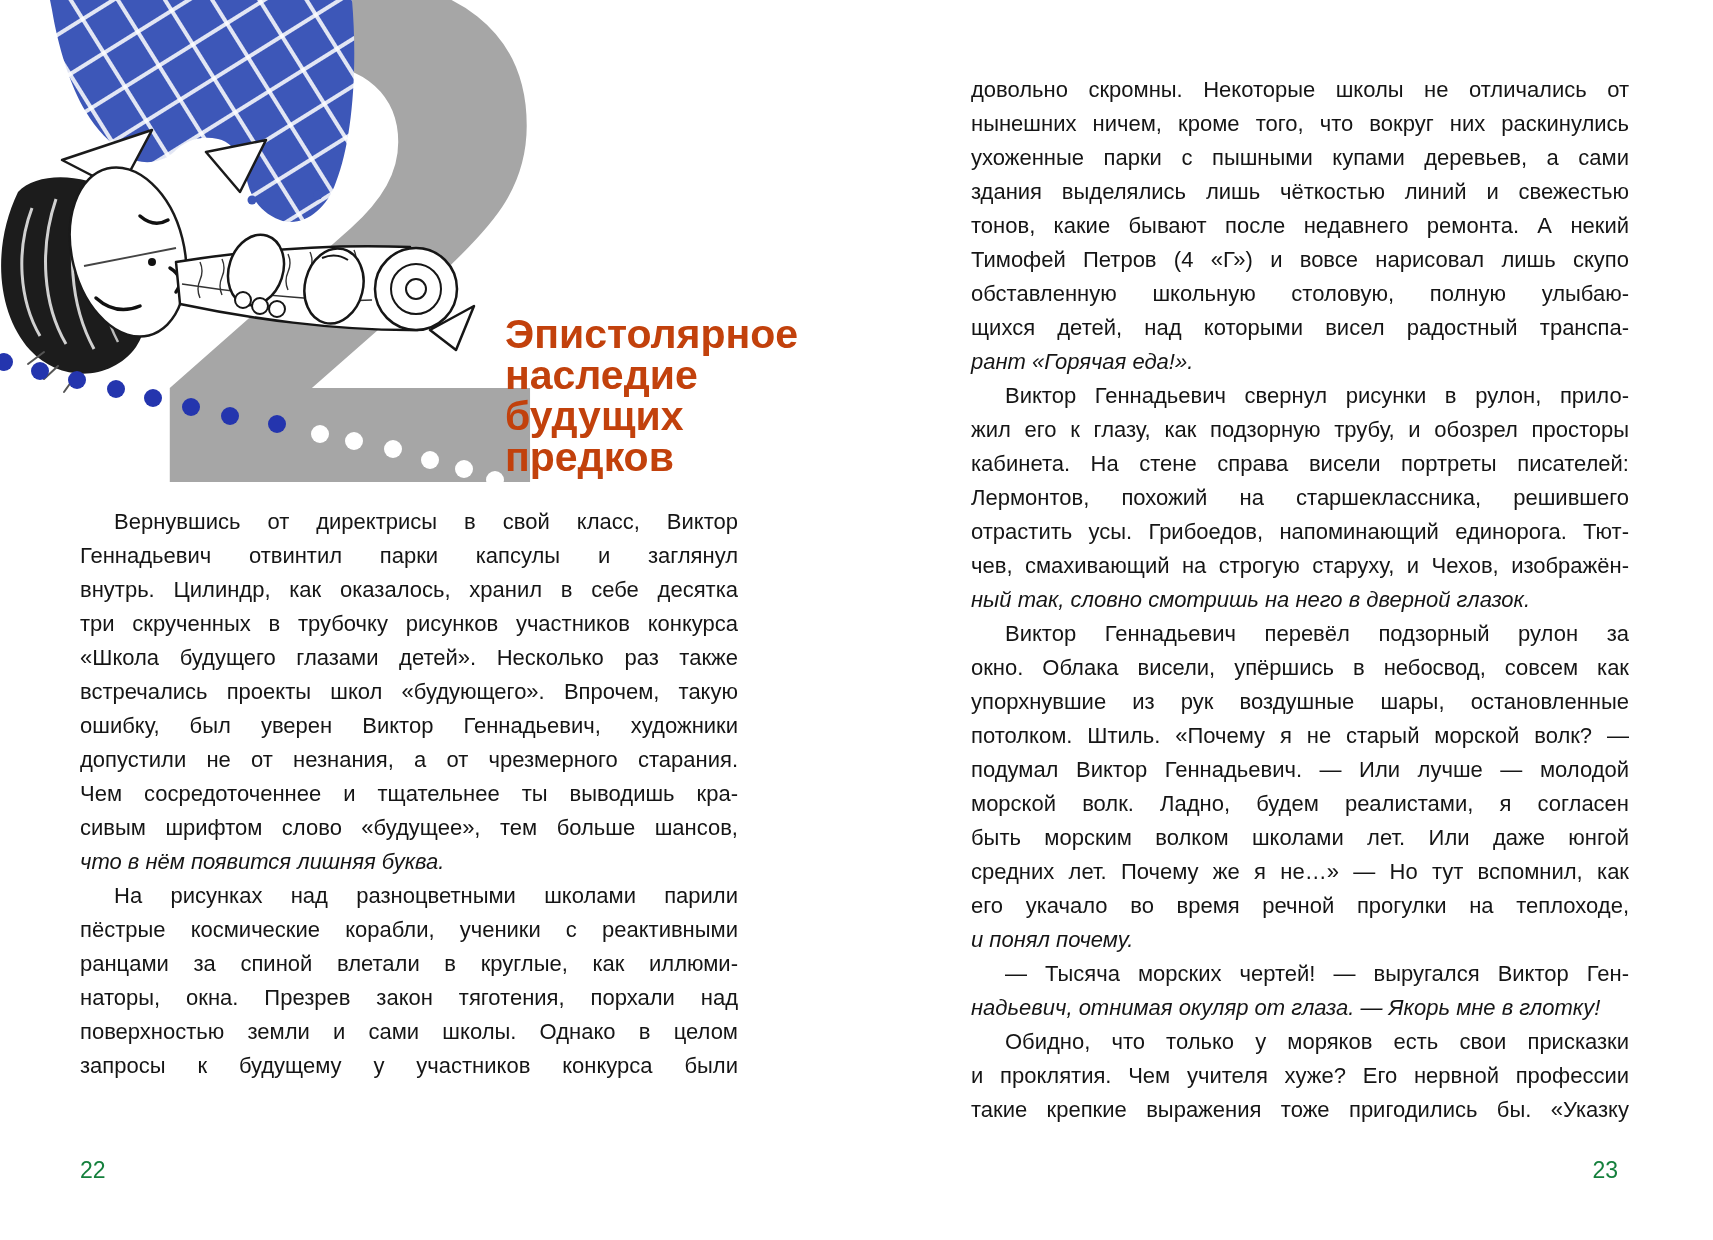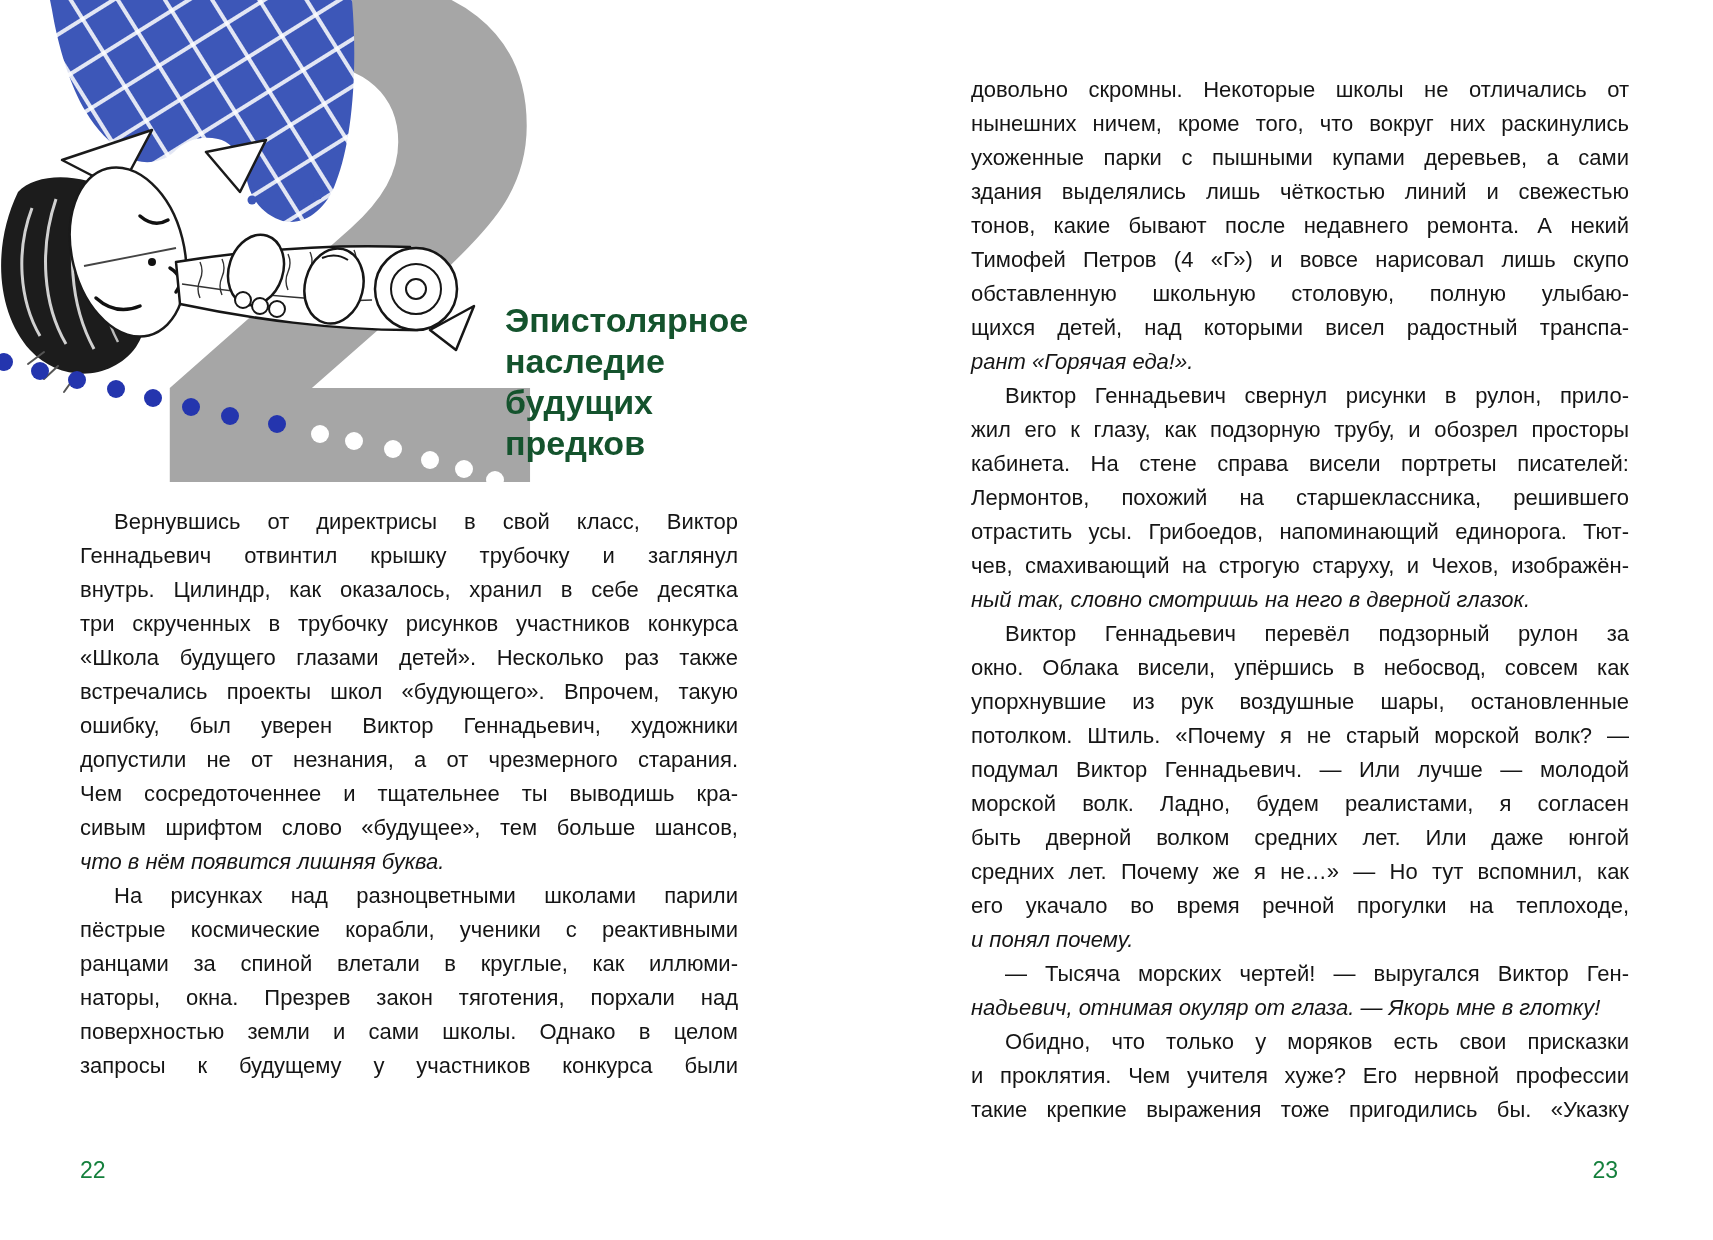--- a/index.html
+++ b/index.html
@@ -15,22 +15,22 @@
   .illustration{position:absolute;left:0;top:0;width:560px;height:500px;overflow:hidden;}
   .chapter-number{
     position:absolute;left:116px;top:-93px;
     font-family:"DejaVu Sans",sans-serif;font-weight:bold;
     font-size:680px;line-height:1;color:#a6a6a6;letter-spacing:0;
   }
   .man-svg{position:absolute;left:0;top:0;}
 
   
   .chapter-title{
-    position:absolute;left:505px;top:300px;width:226px;
-    font-weight:bold;font-size:34px;line-height:41px;color:#14532d;
+    position:absolute;left:505px;top:314px;width:226px;
+    font-weight:bold;font-size:41px;line-height:41px;color:#c2410c;
   }
   .ttl{text-align:left;}
   .ttl.shift{text-align:left;}
 
   
   .body-text{position:absolute;font-size:22px;line-height:34px;color:#151515;}
   .page-left  .body-text{left:80px;top:505px;width:658px;}
   .page-right .body-text{left:114px;top:73px;width:658px;}
   .tl{height:34px;text-align:justify;text-align-last:justify;}
   .tl.last{text-align-last:left;font-style:italic;}
@@ -135,21 +135,21 @@
 
     <div class="chapter-title">
         <div class="ttl">Эпистолярное</div>
         <div class="ttl">наследие</div>
         <div class="ttl shift">будущих</div>
         <div class="ttl shift">предков</div>
       </div>
 
     <div class="body-text">
         <div class="tl indent">Вернувшись от директрисы в свой класс, Виктор</div>
-        <div class="tl">Геннадьевич отвинтил крышку трубочку и заглянул</div>
+        <div class="tl">Геннадьевич отвинтил парки капсулы и заглянул</div>
         <div class="tl">внутрь. Цилиндр, как оказалось, хранил в себе десятка</div>
         <div class="tl">три скрученных в трубочку рисунков участников конкурса</div>
         <div class="tl">«Школа будущего глазами детей». Несколько раз также</div>
         <div class="tl">встречались проекты школ «будующего». Впрочем, такую</div>
         <div class="tl">ошибку, был уверен Виктор Геннадьевич, художники</div>
         <div class="tl">допустили не от незнания, а от чрезмерного старания.</div>
         <div class="tl">Чем сосредоточеннее и тщательнее ты выводишь кра-</div>
         <div class="tl">сивым шрифтом слово «будущее», тем больше шансов,</div>
         <div class="tl last">что в нём появится лишняя буква.</div>
         <div class="tl indent">На рисунках над разноцветными школами парили</div>
@@ -180,21 +180,21 @@
         <div class="tl">Лермонтов, похожий на старшеклассника, решившего</div>
         <div class="tl">отрастить усы. Грибоедов, напоминающий единорога. Тют-</div>
         <div class="tl">чев, смахивающий на строгую старуху, и Чехов, изображён-</div>
         <div class="tl last">ный так, словно смотришь на него в дверной глазок.</div>
         <div class="tl indent">Виктор Геннадьевич перевёл подзорный рулон за</div>
         <div class="tl">окно. Облака висели, упёршись в небосвод, совсем как</div>
         <div class="tl">упорхнувшие из рук воздушные шары, остановленные</div>
         <div class="tl">потолком. Штиль. «Почему я не старый морской волк? —</div>
         <div class="tl">подумал Виктор Геннадьевич. — Или лучше — молодой</div>
         <div class="tl">морской волк. Ладно, будем реалистами, я согласен</div>
-        <div class="tl">быть дверной волком средних лет. Или даже юнгой</div>
+        <div class="tl">быть морским волком школами лет. Или даже юнгой</div>
         <div class="tl">средних лет. Почему же я не…» — Но тут вспомнил, как</div>
         <div class="tl">его укачало во время речной прогулки на теплоходе,</div>
         <div class="tl last">и понял почему.</div>
         <div class="tl indent">— Тысяча морских чертей! — выругался Виктор Ген-</div>
         <div class="tl last">надьевич, отнимая окуляр от глаза. — Якорь мне в глотку!</div>
         <div class="tl indent">Обидно, что только у моряков есть свои присказки</div>
         <div class="tl">и проклятия. Чем учителя хуже? Его нервной профессии</div>
         <div class="tl">такие крепкие выражения тоже пригодились бы. «Указку</div>
       </div>
 

